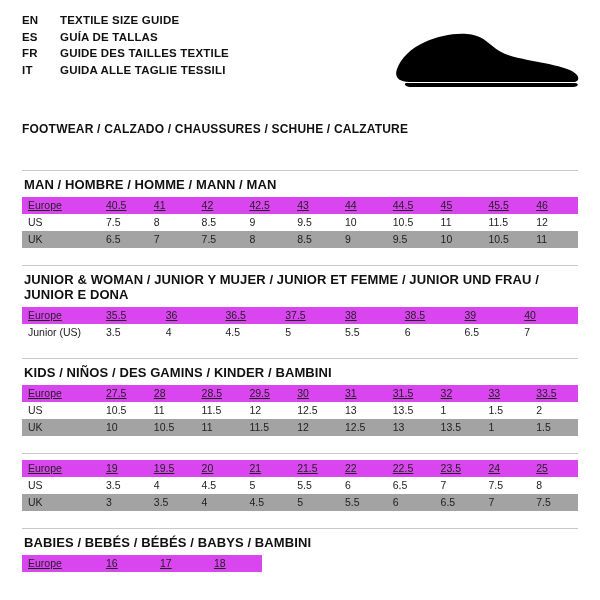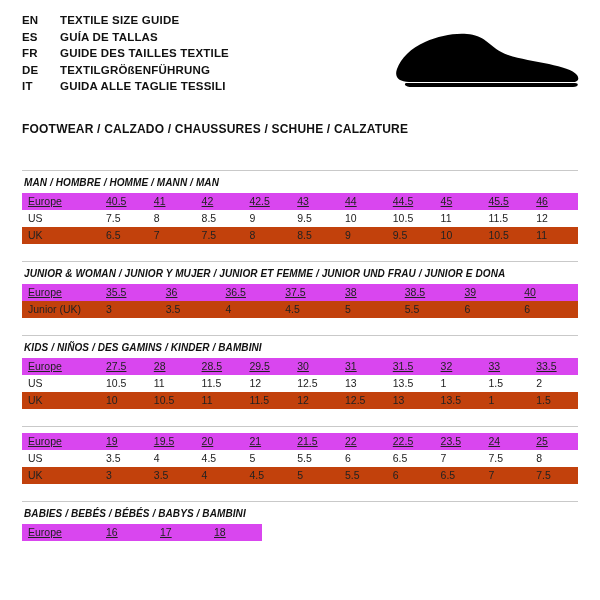--- a/index.html
+++ b/index.html
@@ -68,46 +68,45 @@
 
   
   .sections {
     padding: 0 22px;
     margin-top: 34px;
   }
   .section {
     margin-bottom: 17px;
   }
   .section-title {
-    font-size: 10px;
+    font-size: 13px;
     font-weight: bold;
     color: #111;
     padding: 0 0 5px 2px;
     letter-spacing: 0.1px;
-    font-style: italic;
   }
   table.size {
     border-collapse: collapse;
     width: 556px;
     table-layout: fixed;
   }
   table.size td {
     font-size: 10.5px;
     color: #222;
     height: 17px;
     padding: 0 0 0 6px;
     line-height: 17px;
     white-space: nowrap;
   }
   table.size tr.head td {
     background: #d946ef;
     text-decoration: underline;
   }
   table.size tr.alt td {
-    background: #c2410c;
+    background: #a3a3a3;
   }
   table.size td.label {
     width: 72px;
   }
   table.size.babies {
     width: 240px;
   }
   table.size.babies td.label {
     width: 72px;
   }
@@ -131,24 +130,20 @@
         </tr>
         <tr>
           <td class="lang-code">ES</td>
           <td class="lang-text">GUÍA DE TALLAS</td>
         </tr>
         <tr>
           <td class="lang-code">FR</td>
           <td class="lang-text">GUIDE DES TAILLES TEXTILE</td>
         </tr>
         <tr>
-          <td class="lang-code">DE</td>
-          <td class="lang-text">TEXTILGRÖßENFÜHRUNG</td>
-        </tr>
-        <tr>
           <td class="lang-code">IT</td>
           <td class="lang-text">GUIDA ALLE TAGLIE TESSILI</td>
         </tr>
       </tbody>
     </table>
 
     <div class="shoe-wrap">
       <svg viewBox="0 0 195 72" width="195" height="72" aria-hidden="true">
         <path fill="#000000" d="M10 47
           C 14 36, 24 26, 38 20
@@ -226,30 +221,30 @@
             <td class="label">Europe</td>
             <td>35.5</td>
             <td>36</td>
             <td>36.5</td>
             <td>37.5</td>
             <td>38</td>
             <td>38.5</td>
             <td>39</td>
             <td>40</td>
           </tr>
-          <tr class="alt">
-            <td class="label">Junior (UK)</td>
-            <td>3</td>
+          <tr>
+            <td class="label">Junior (US)</td>
             <td>3.5</td>
             <td>4</td>
             <td>4.5</td>
             <td>5</td>
             <td>5.5</td>
             <td>6</td>
-            <td>6</td>
+            <td>6.5</td>
+            <td>7</td>
           </tr>
         </tbody>
       </table>
     </div>
 
     <div class="section">
       <hr class="hr">
       <div class="section-title">KIDS / NIÑOS / DES GAMINS / KINDER / BAMBINI</div>
       <table class="size">
         <tbody>

